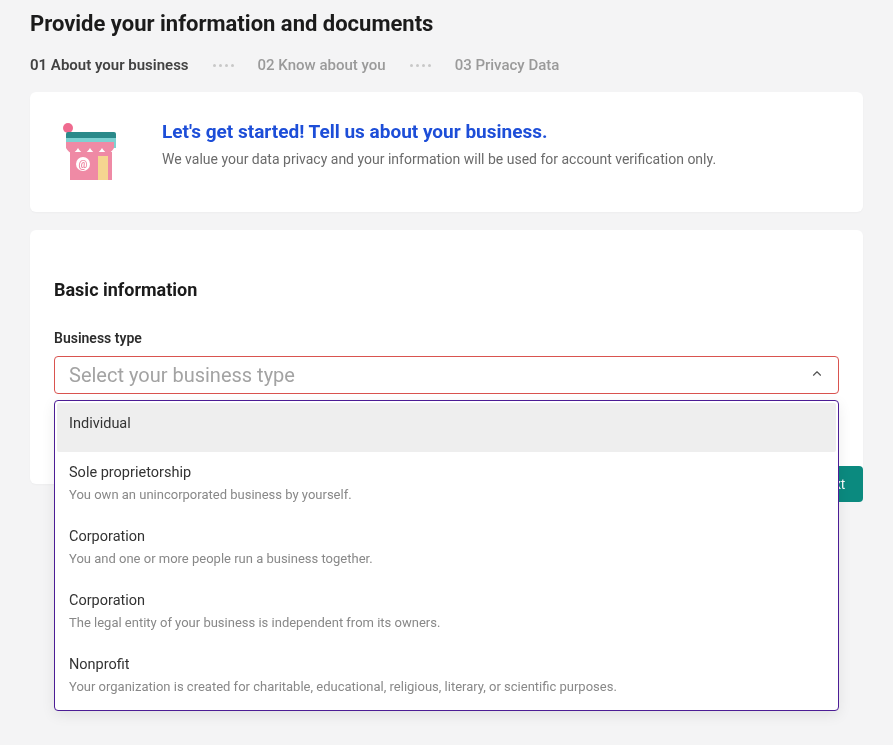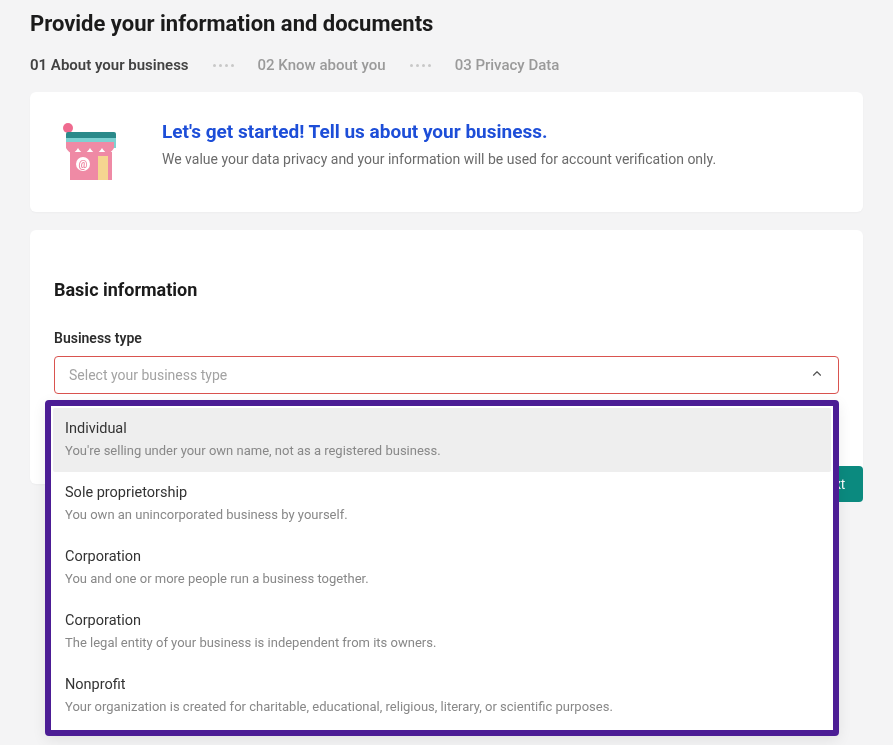--- a/index.html
+++ b/index.html
@@ -94,37 +94,37 @@
       position: relative;
       border: 1px solid #d9534f;
       border-radius: 4px;
       height: 38px;
       display: flex;
       align-items: center;
       padding: 0 14px;
       cursor: pointer;
     }
     .select-placeholder {
-      font-size: 14px;
+      font-size: 20px;
       color: #a3a3a3;
     }
     .chevron {
       position: absolute;
       right: 14px;
       top: 50%;
       transform: translateY(-50%);
       color: #555;
     }
     .dropdown {
       position: absolute;
-      left: 15px;
+      left: 24px;
       right: 24px;
       margin-top: 6px;
       background: #fff;
-      border: 6px solid #4c1d95;
+      border: 1px solid #4c1d95;
       border-radius: 4px;
       box-shadow: 0 4px 14px rgba(0,0,0,0.08);
       z-index: 10;
       padding: 2px;
     }
     .dropdown-item {
       padding: 12px 12px 14px 12px;
       cursor: pointer;
       border-radius: 2px;
     }
@@ -209,21 +209,20 @@
       <span class="chevron">
         <svg width="14" height="14" viewBox="0 0 24 24" fill="none" stroke="currentColor" stroke-width="2" stroke-linecap="round" stroke-linejoin="round">
             <polyline points="18 15 12 9 6 15"></polyline>
           </svg>
       </span>
     </div>
 
     <div class="dropdown">
       <div class="dropdown-item highlight">
         <div class="dropdown-item-title">Individual</div>
-        <div class="dropdown-item-desc">You're selling under your own name, not as a registered business.</div>
       </div>
       <div class="dropdown-item">
         <div class="dropdown-item-title">Sole proprietorship</div>
         <div class="dropdown-item-desc">You own an unincorporated business by yourself.</div>
       </div>
       <div class="dropdown-item">
         <div class="dropdown-item-title">Corporation</div>
         <div class="dropdown-item-desc">You and one or more people run a business together.</div>
       </div>
       <div class="dropdown-item">

